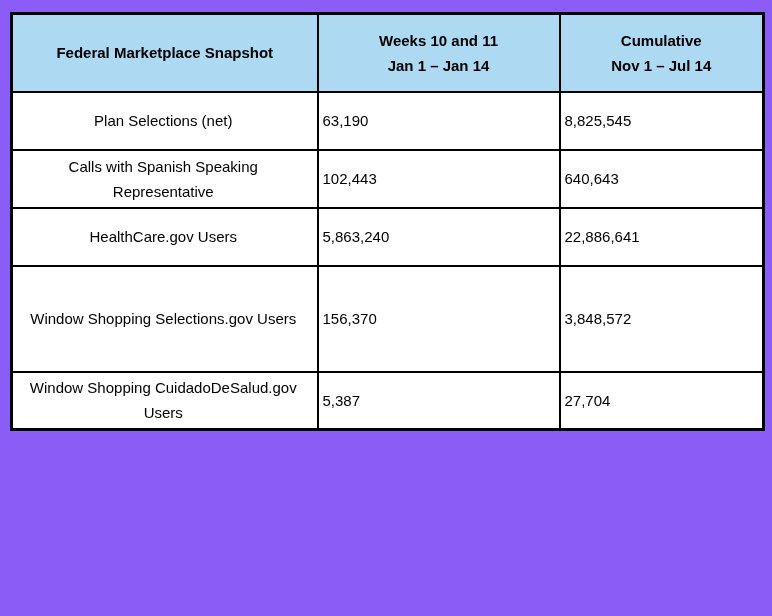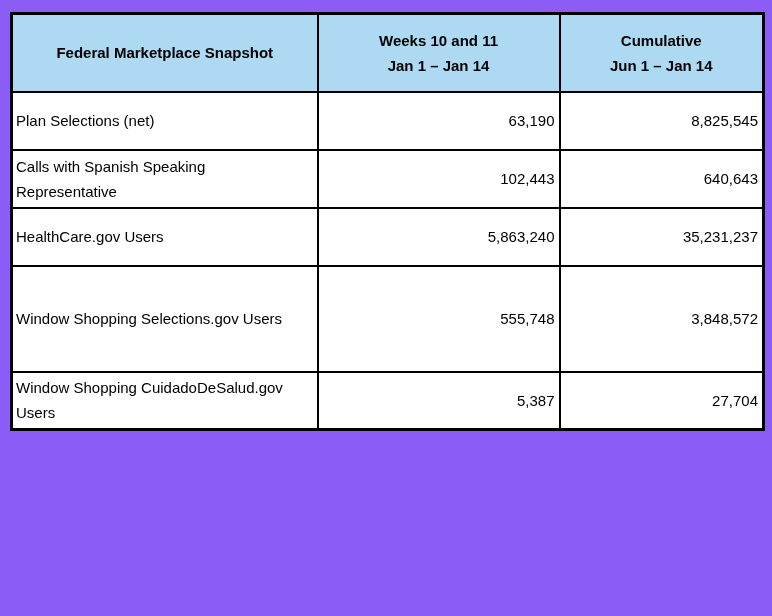--- a/index.html
+++ b/index.html
@@ -40,27 +40,27 @@
   tbody tr:nth-child(4),
   tbody tr:nth-child(8) { height: 106px; }
   th {
     background: var(--header-bg, #ADD9F2);
     font-weight: bold;
     text-align: center;
     vertical-align: middle;
     padding: 2px 4px;
   }
   td.label-cell {
-    text-align: left;
+    text-align: center;
     vertical-align: middle;
     padding: 2px 6px 2px 3px;
     background: var(--cell-bg, #ffffff);
   }
   td.value-cell {
-    text-align: right;
+    text-align: left;
     vertical-align: middle;
     padding: 2px 4px;
     background: var(--cell-bg, #ffffff);
   }
 </style>
 </head>
 <body>
 
 <div class="canvas">
   <table class="snapshot-table">
@@ -68,43 +68,43 @@
       <col class="c1">
       <col class="c2">
       <col class="c3">
     </colgroup>
     <thead>
       <tr>
         <th>Federal Marketplace Snapshot</th>
         <th>Weeks 10 and 11
 Jan 1 – Jan 14</th>
         <th>Cumulative
-Jun 1 – Jan 14</th>
+Nov 1 – Jul 14</th>
       </tr>
     </thead>
     <tbody>
       <tr>
         <td class="label-cell">Plan Selections (net)</td>
         <td class="value-cell">63,190</td>
         <td class="value-cell">8,825,545</td>
       </tr>
       <tr>
         <td class="label-cell">Calls with Spanish Speaking
 Representative</td>
         <td class="value-cell">102,443</td>
         <td class="value-cell">640,643</td>
       </tr>
       <tr>
         <td class="label-cell">HealthCare.gov Users</td>
         <td class="value-cell">5,863,240</td>
-        <td class="value-cell">35,231,237</td>
+        <td class="value-cell">22,886,641</td>
       </tr>
       <tr>
         <td class="label-cell">Window Shopping Selections.gov Users</td>
-        <td class="value-cell">555,748</td>
+        <td class="value-cell">156,370</td>
         <td class="value-cell">3,848,572</td>
       </tr>
       <tr>
         <td class="label-cell">Window Shopping CuidadoDeSalud.gov
 Users</td>
         <td class="value-cell">5,387</td>
         <td class="value-cell">27,704</td>
       </tr>
     </tbody>
   </table>

